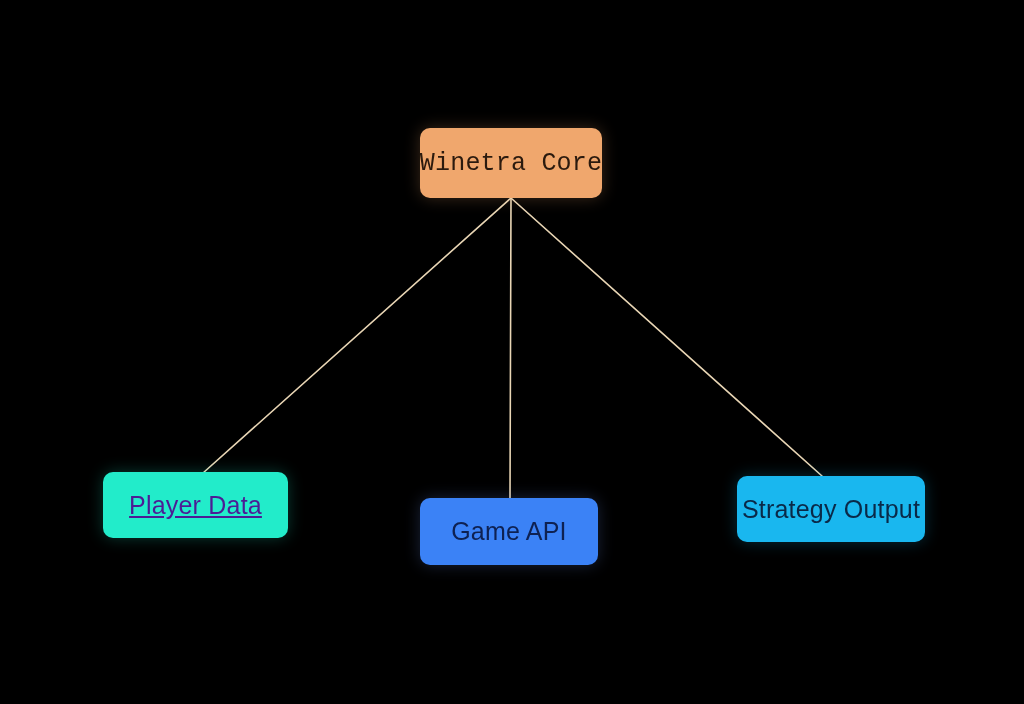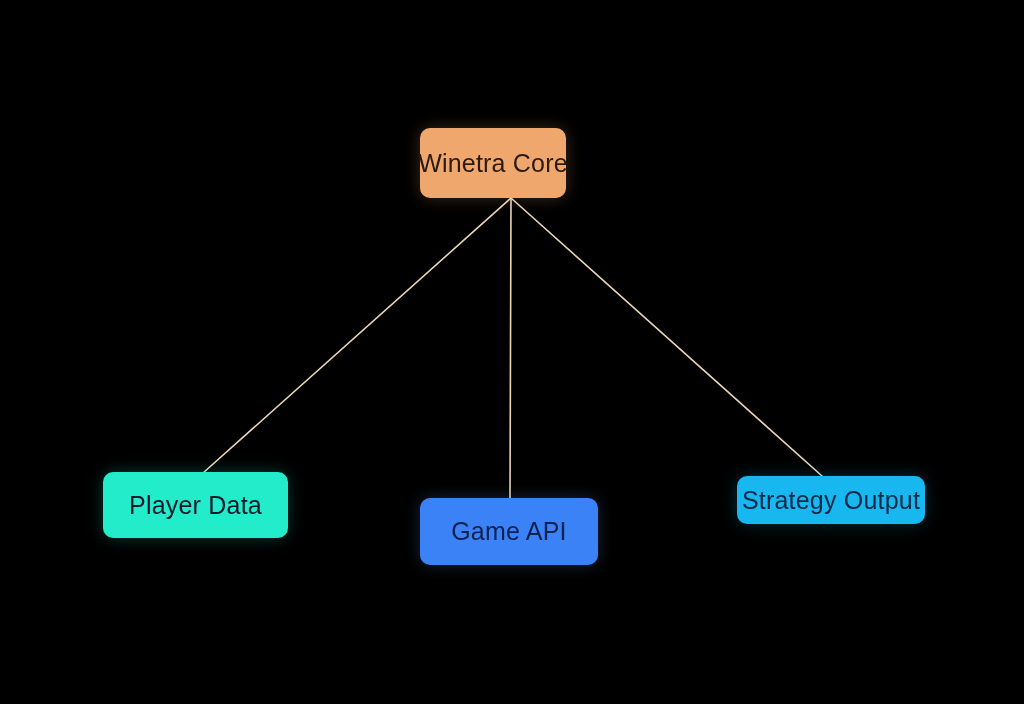--- a/index.html
+++ b/index.html
@@ -42,25 +42,25 @@
 </head>
 <body>
 
 <div id="canvas" style="background: rgb(0, 0, 0);">
   <svg id="edges" xmlns="http://www.w3.org/2000/svg">
       <line x1="511" y1="198" x2="203" y2="473" stroke="#e9d6b5" stroke-width="1.6" stroke-linecap="round"></line>
       <line x1="511" y1="198" x2="510" y2="498" stroke="#e9d6b5" stroke-width="1.6" stroke-linecap="round"></line>
       <line x1="511" y1="198" x2="822" y2="476" stroke="#e9d6b5" stroke-width="1.6" stroke-linecap="round"></line>
     </svg>
 
-<div class="node" style="left: 420px; top: 128px; width: 146px; height: 70px; background: rgb(240, 167, 109); color: rgb(43, 26, 14); box-shadow: rgba(240, 167, 109, 0.25) 0px 0px 16px;">
+<div class="node" style="left: 420px; top: 128px; width: 182px; height: 70px; background: rgb(240, 167, 109); color: rgb(43, 26, 14); box-shadow: rgba(240, 167, 109, 0.25) 0px 0px 16px; font-family: Liberation Mono, monospace;">
       <span>Winetra Core</span>
     </div>
-    <div class="node" style="left: 103px; top: 472px; width: 185px; height: 66px; background: rgb(34, 236, 202); color: #0f172a; box-shadow: rgba(34, 236, 202, 0.25) 0px 0px 16px;">
+    <div class="node" style="left: 103px; top: 472px; width: 185px; height: 66px; background: rgb(34, 236, 202); color: #4c1d95; box-shadow: rgba(34, 236, 202, 0.25) 0px 0px 16px; text-decoration: underline;">
       <span>Player Data</span>
     </div>
     <div class="node" style="left: 420px; top: 498px; width: 178px; height: 67px; background: #3b82f6; color: rgb(14, 33, 82); box-shadow: rgba(109, 144, 233, 0.25) 0px 0px 16px;">
       <span>Game API</span>
     </div>
-    <div class="node" style="left: 737px; top: 476px; width: 188px; height: 48px; background: rgb(25, 183, 239); color: rgb(10, 41, 72); box-shadow: rgba(25, 183, 239, 0.25) 0px 0px 16px;">
+    <div class="node" style="left: 737px; top: 476px; width: 188px; height: 66px; background: rgb(25, 183, 239); color: rgb(10, 41, 72); box-shadow: rgba(25, 183, 239, 0.25) 0px 0px 16px;">
       <span>Strategy Output</span>
     </div>
   </div>
 
 </body></html>

